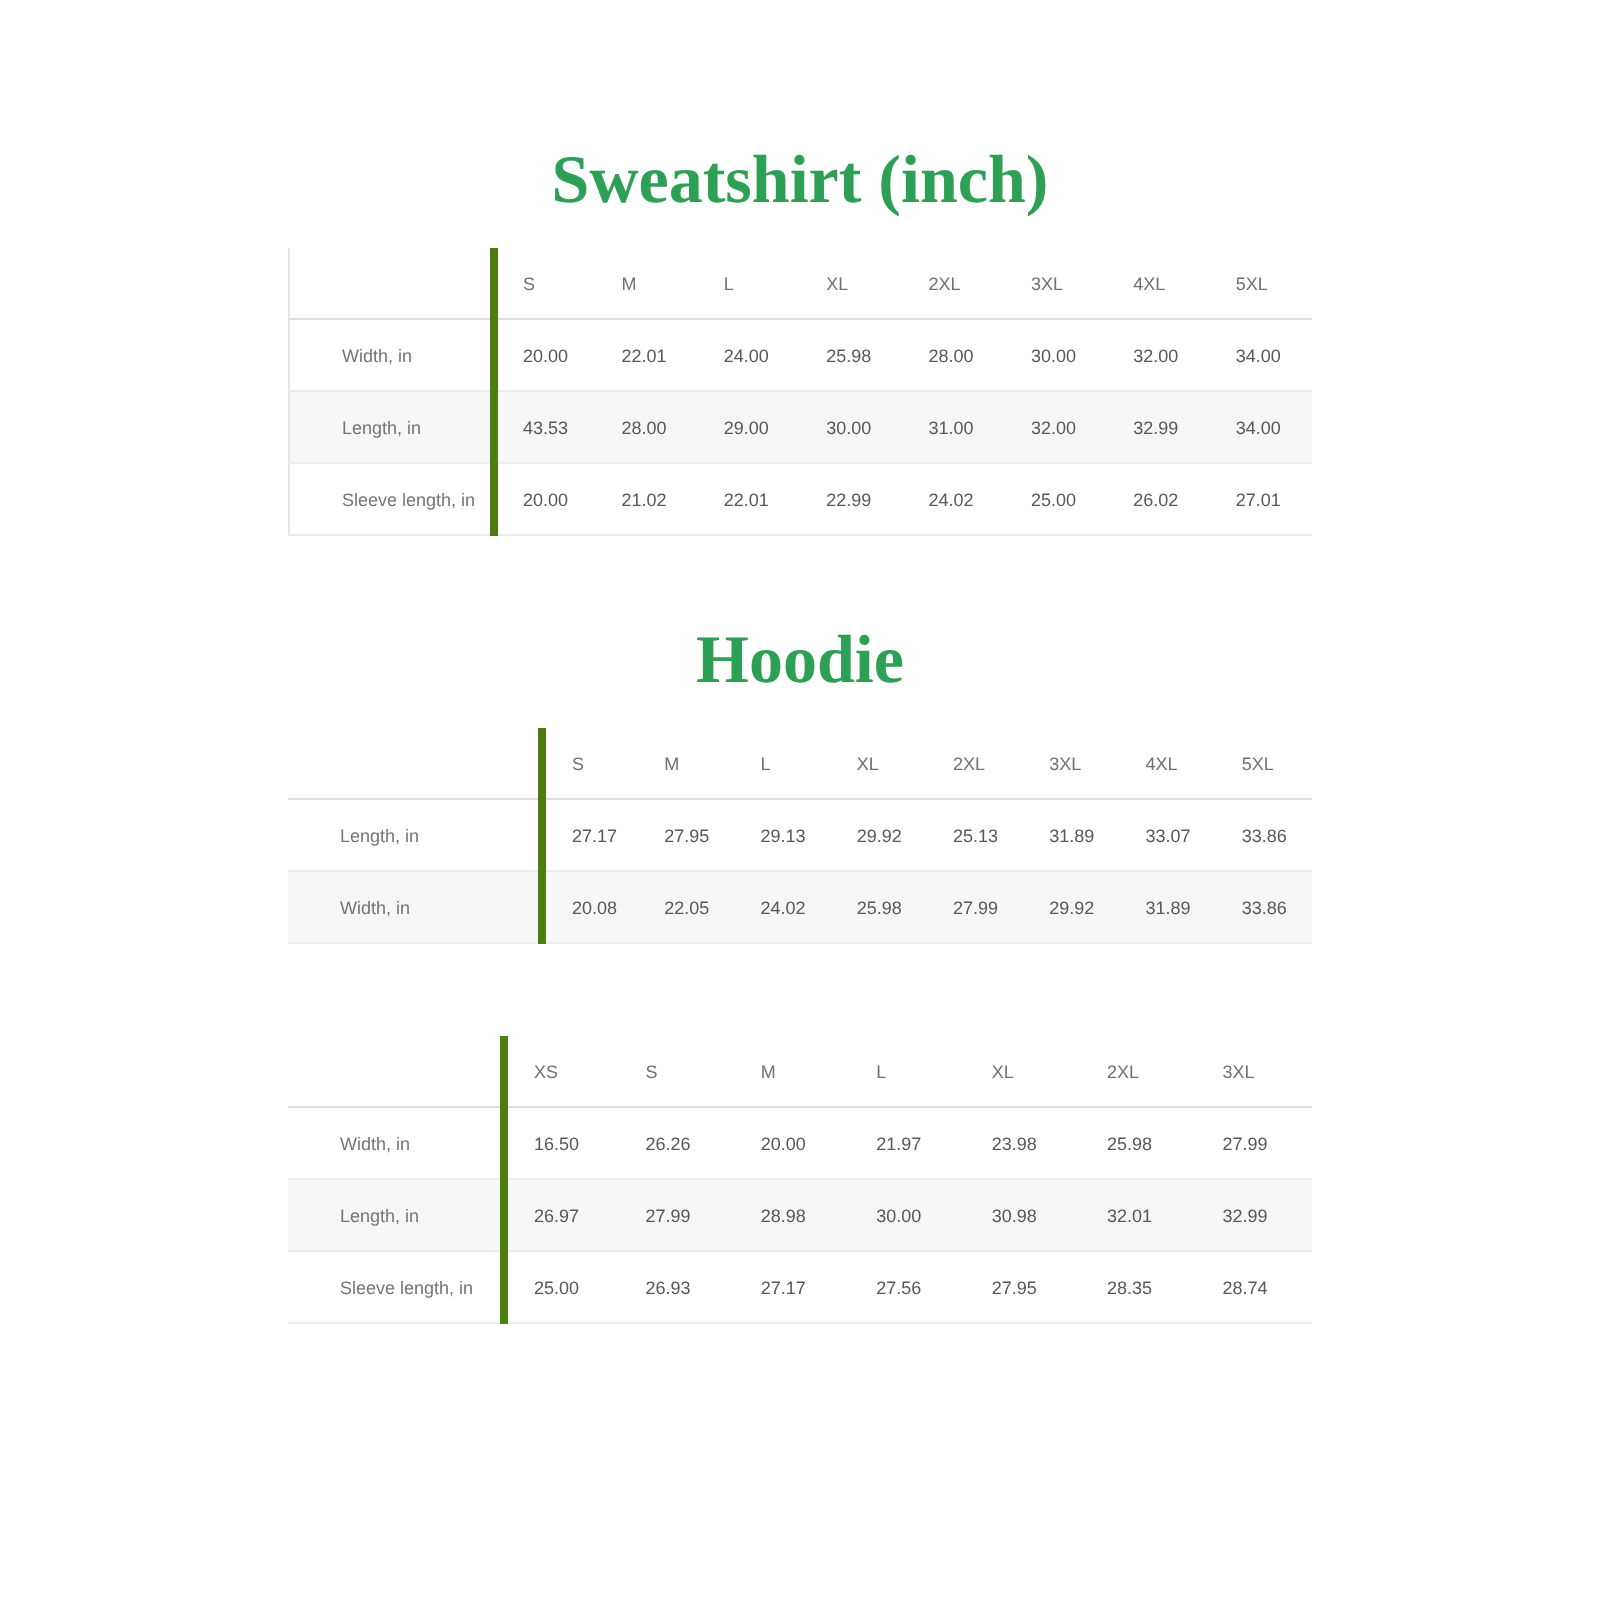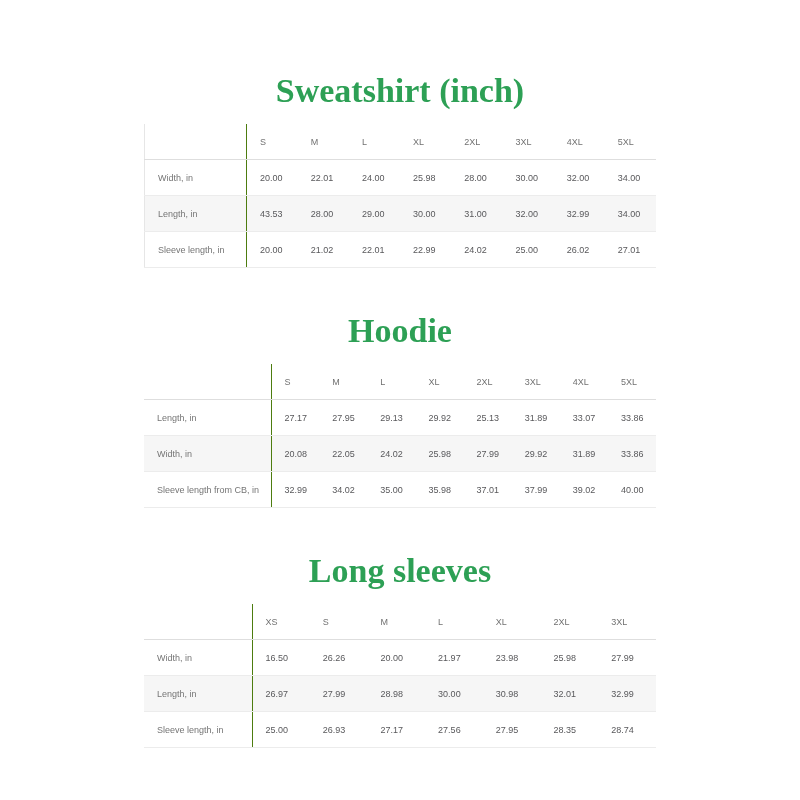--- a/index.html
+++ b/index.html
@@ -31,22 +31,22 @@
     border-bottom:1px solid #ececec;
     white-space:nowrap;
     overflow:hidden;
   }
   .size-table thead th {
     color:#717171;
     border-bottom:1px solid #dedede;
   }
   .size-table .label-cell {
     color:#757575;
-    border-right:1px solid #4d7c0f;
-    padding-left:13px;
+    border-right:4px solid #4d7c0f;
+    padding-left:26px;
   }
   .size-table td.value-cell { color:#58585b; }
   .size-table tbody tr:nth-child(2) { background:#f6f6f6; }
   table.t0 .label-cell { border-left:1px solid #e6e6e6; }
 </style>
 </head>
 <body>
 
 <div class="page">
 
@@ -158,37 +158,25 @@
           <td class="label-cell">Width, in</td>
           <td class="value-cell">20.08</td>
           <td class="value-cell">22.05</td>
           <td class="value-cell">24.02</td>
           <td class="value-cell">25.98</td>
           <td class="value-cell">27.99</td>
           <td class="value-cell">29.92</td>
           <td class="value-cell">31.89</td>
           <td class="value-cell">33.86</td>
         </tr>
-        <tr>
-          <td class="label-cell">Sleeve length from CB, in</td>
-          <td class="value-cell">32.99</td>
-          <td class="value-cell">34.02</td>
-          <td class="value-cell">35.00</td>
-          <td class="value-cell">35.98</td>
-          <td class="value-cell">37.01</td>
-          <td class="value-cell">37.99</td>
-          <td class="value-cell">39.02</td>
-          <td class="value-cell">40.00</td>
-        </tr>
       </tbody>
     </table>
   </section>
 
   <section>
-    <h2 class="chart-title">Long sleeves</h2>
     <table class="size-table t2">
       <colgroup>
         <col style="width:108px">
         <col>
           <col>
           <col>
           <col>
           <col>
           <col>
           <col>

